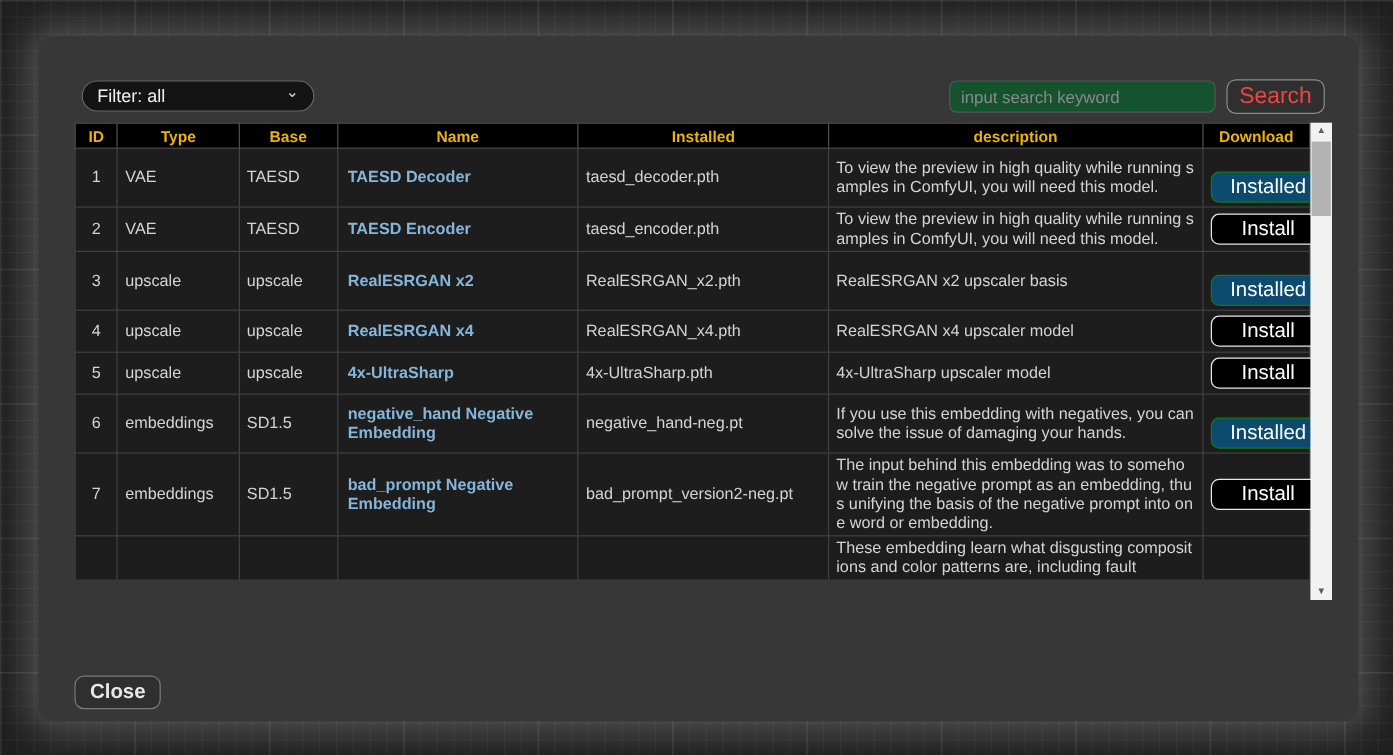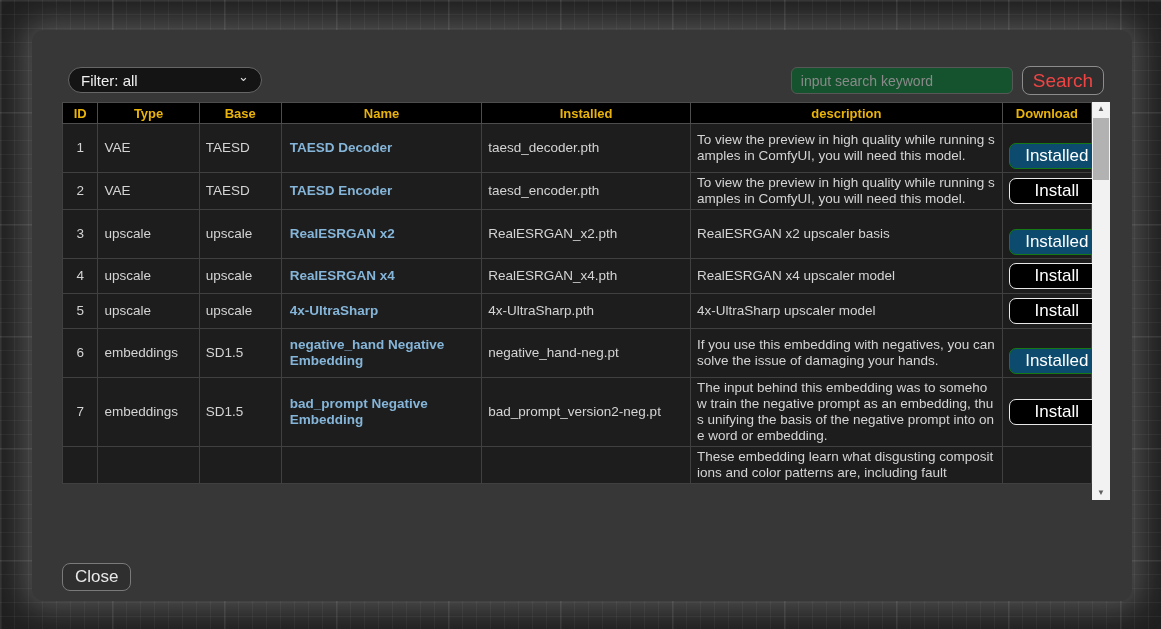--- a/index.html
+++ b/index.html
@@ -84,20 +84,21 @@
   .scroll-thumb {
     position: absolute; left: 1px; right: 1px; top: 16px; height: 62px;
     background: #b2b2b2; cursor: pointer;
   }
   
   .close-btn {
     position: absolute; left: 30px; top: 533px; height: 28px;
     background: #2f2f2f; border: 1px solid #7a7a7a; border-radius: 8px;
     color: #e8e8e8; font-size: 17px; padding: 0 12px; cursor: pointer;
     font-family: "Liberation Sans", sans-serif;
+    font-weight: bold;
   }
 </style>
 </head>
 <body>
 
 <div class="dialog">
 
   <div class="filter-select">
     <span>Filter: all</span>
     <span class="chev">⌄</span>

